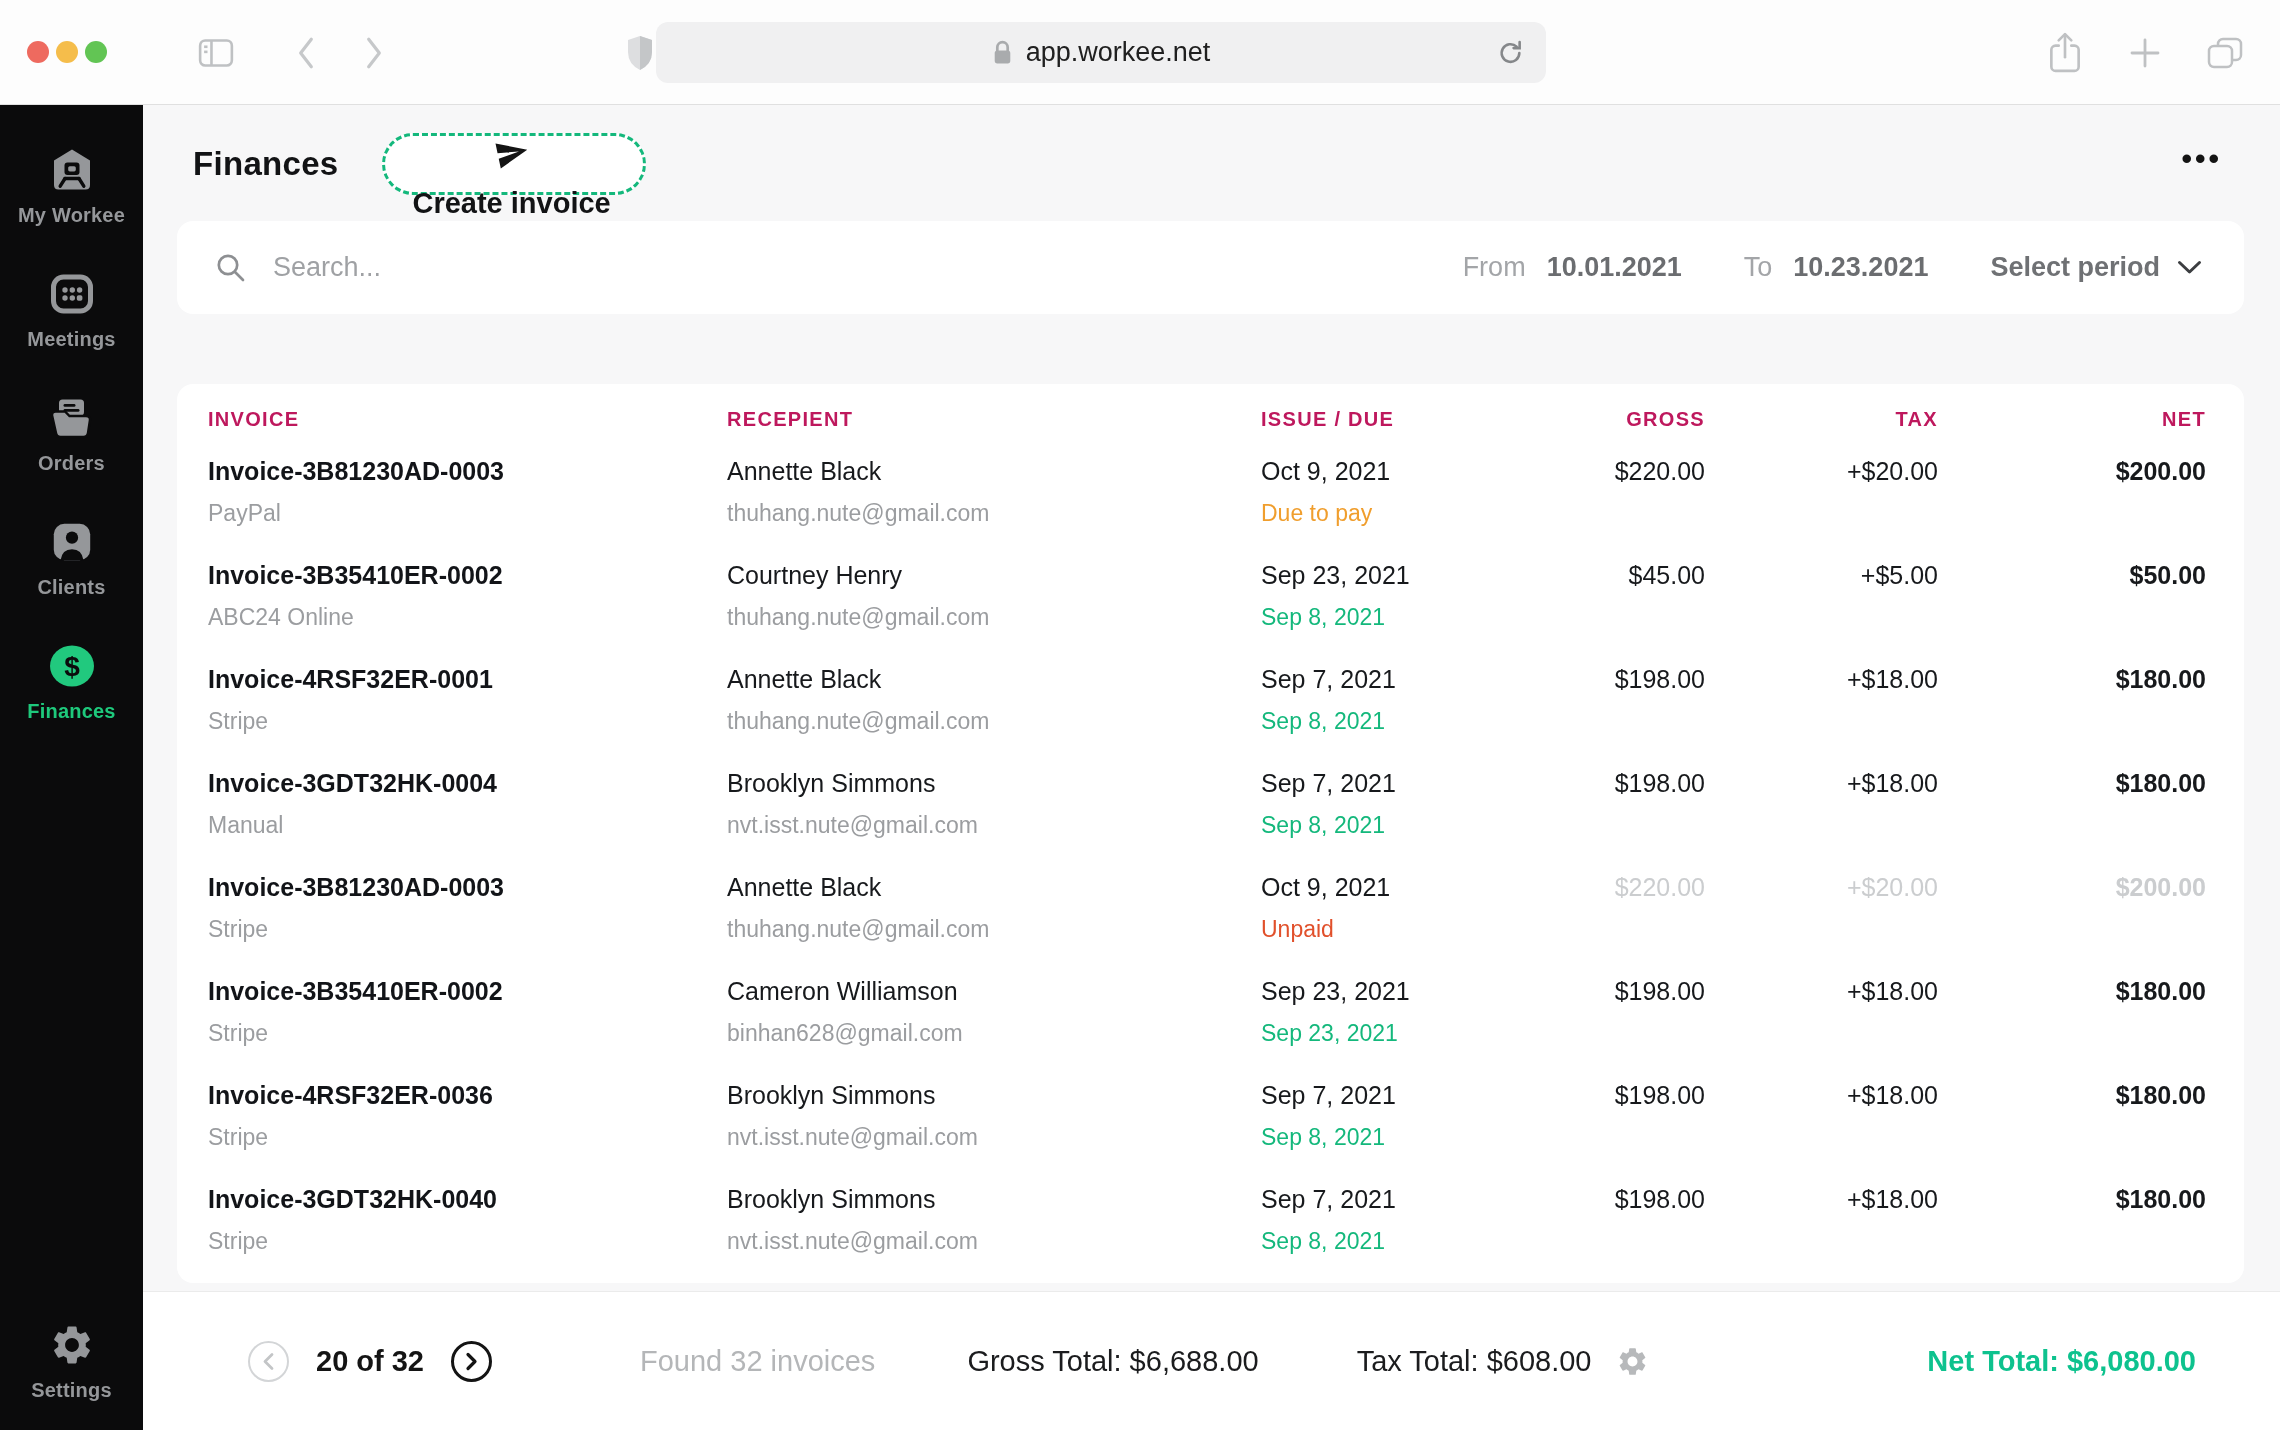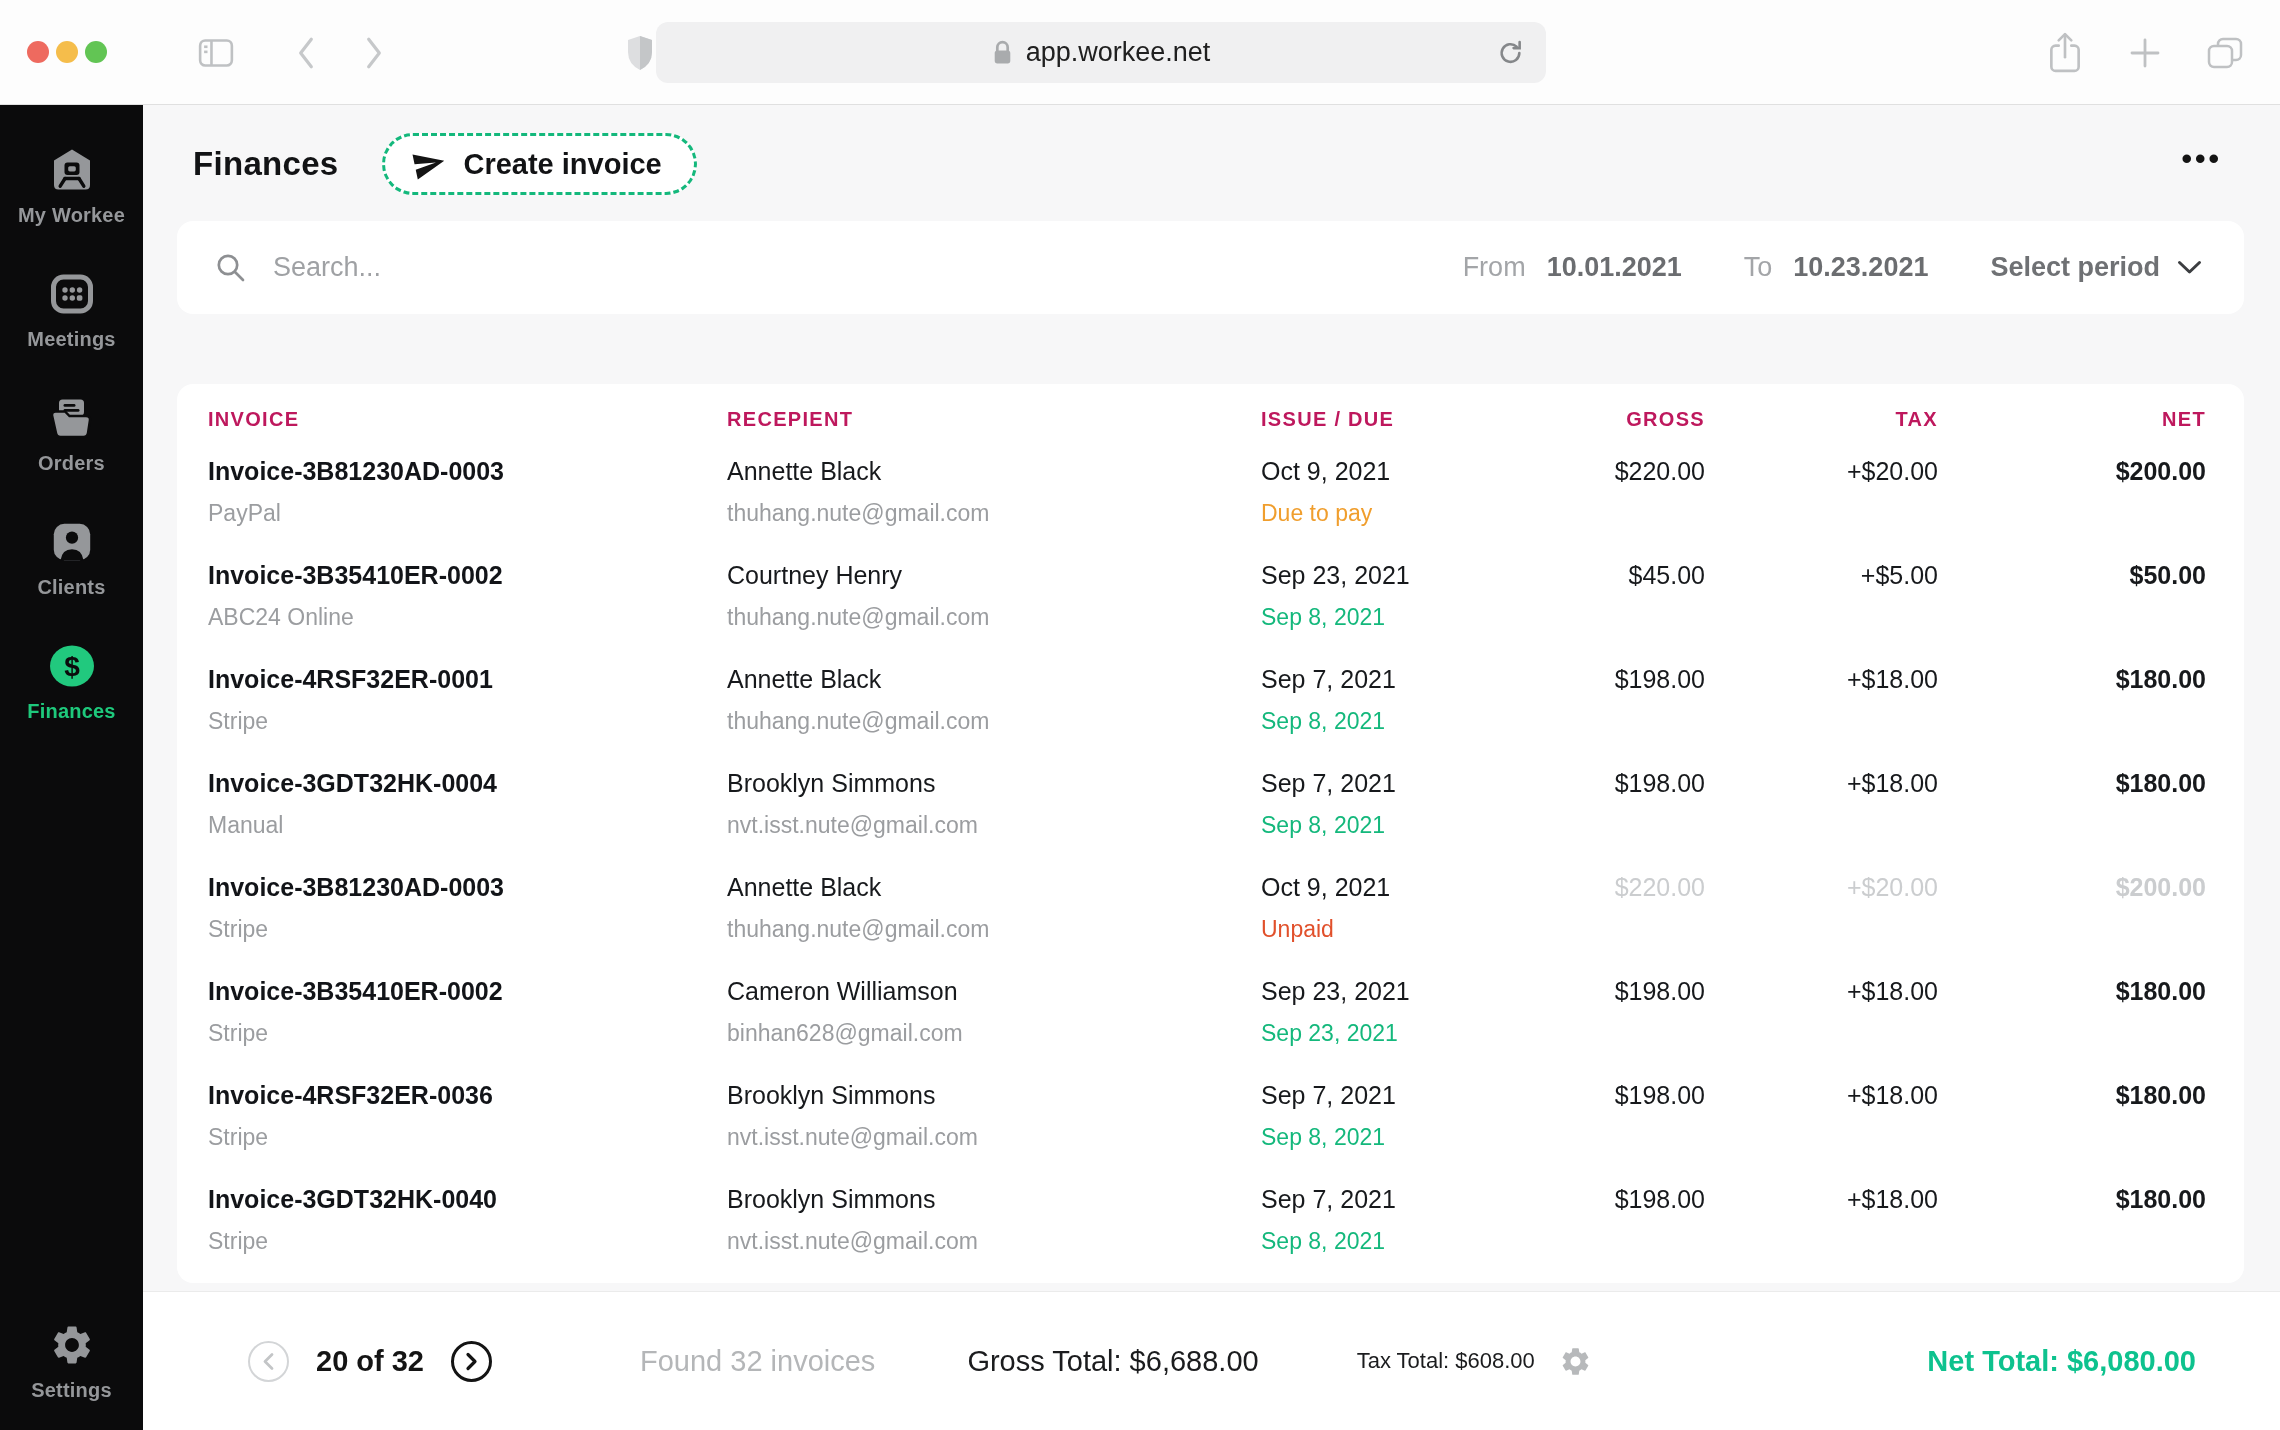--- a/index.html
+++ b/index.html
@@ -30,21 +30,21 @@
   .side-item .icn{height:50px;display:flex;align-items:center;justify-content:center;}
   .side-label{font-size:20px;font-weight:600;letter-spacing:.2px;}
   .side-item.active{color:var(--fin-green);}
   .side-settings{margin-top:auto;margin-bottom:2px;}
   
   .main{flex:1;display:flex;flex-direction:column;min-width:0;background:#f7f7f8;}
   .page-header{display:flex;align-items:center;padding:28px 56px 26px 50px;flex:none;}
   .page-title{font-size:33px;font-weight:700;color:#121315;letter-spacing:.3px;}
   .create-btn{margin-left:44px;height:62px;border-radius:31px;border:3px dashed var(--green);background:#fff;
     display:flex;align-items:center;gap:17px;padding:0 32px 0 27px;font-size:29px;font-weight:700;color:#121315;
-    cursor:pointer;font-family:inherit;}
+    cursor:pointer;font-family:inherit;flex-direction:column;}
   .create-btn svg{transform:rotate(-12deg);}
   .overflow-btn{margin-left:auto;background:none;border:none;cursor:pointer;font-size:30px;font-weight:900;
     letter-spacing:3px;color:#141414;line-height:1;padding:0 2px 10px 0;}
   
   .filter-card{margin:0 36px 0 34px;height:93px;flex:none;background:#fff;border-radius:16px;
     display:flex;align-items:center;padding:0 42px 0 38px;}
   .search-input{border:none;outline:none;background:transparent;font-size:27px;color:#333;margin-left:25px;width:560px;font-family:inherit;}
   .search-input::placeholder{color:#9fa1a4;opacity:1;}
   .filter-right{margin-left:auto;display:flex;align-items:center;}
   .f-label{font-size:27px;color:#a3a5a8;}
@@ -71,21 +71,21 @@
   .due-danger{color:var(--red) !important;}
   .t-row.muted .num .line1{color:var(--muted-amt);}
   
   .footer{height:139px;flex:none;background:#fff;border-top:1px solid #ebebeb;display:flex;align-items:center;padding:0 84px 0 105px;}
   .page-btn{width:41px;height:41px;border-radius:50%;background:#fff;display:flex;align-items:center;justify-content:center;cursor:pointer;padding:0;}
   .page-btn.prev{border:2.5px solid #d3d5d7;color:#c3c5c7;}
   .page-btn.next{border:3.2px solid #141414;color:#141414;}
   .page-info{font-size:29px;font-weight:700;color:#141414;margin:0 27px;}
   .found-text{margin-left:148px;font-size:29px;color:#b4b6b8;}
   .gross-text{margin-left:92px;font-size:29px;color:#1b1c1e;}
-  .tax-text{margin-left:98px;font-size:22px;color:#1b1c1e;}
+  .tax-text{margin-left:98px;font-size:29px;color:#1b1c1e;}
   .gear-btn{margin-left:24px;background:none;border:none;cursor:pointer;color:#b7b9bb;display:flex;padding:0;}
   .net-text{margin-left:auto;font-size:29px;font-weight:700;color:var(--net-green);}
 </style>
 </head>
 <body>
 
 <div class="browser-bar">
   <div class="traffic">
     <span class="dot red"></span>
     <span class="dot yellow"></span>

